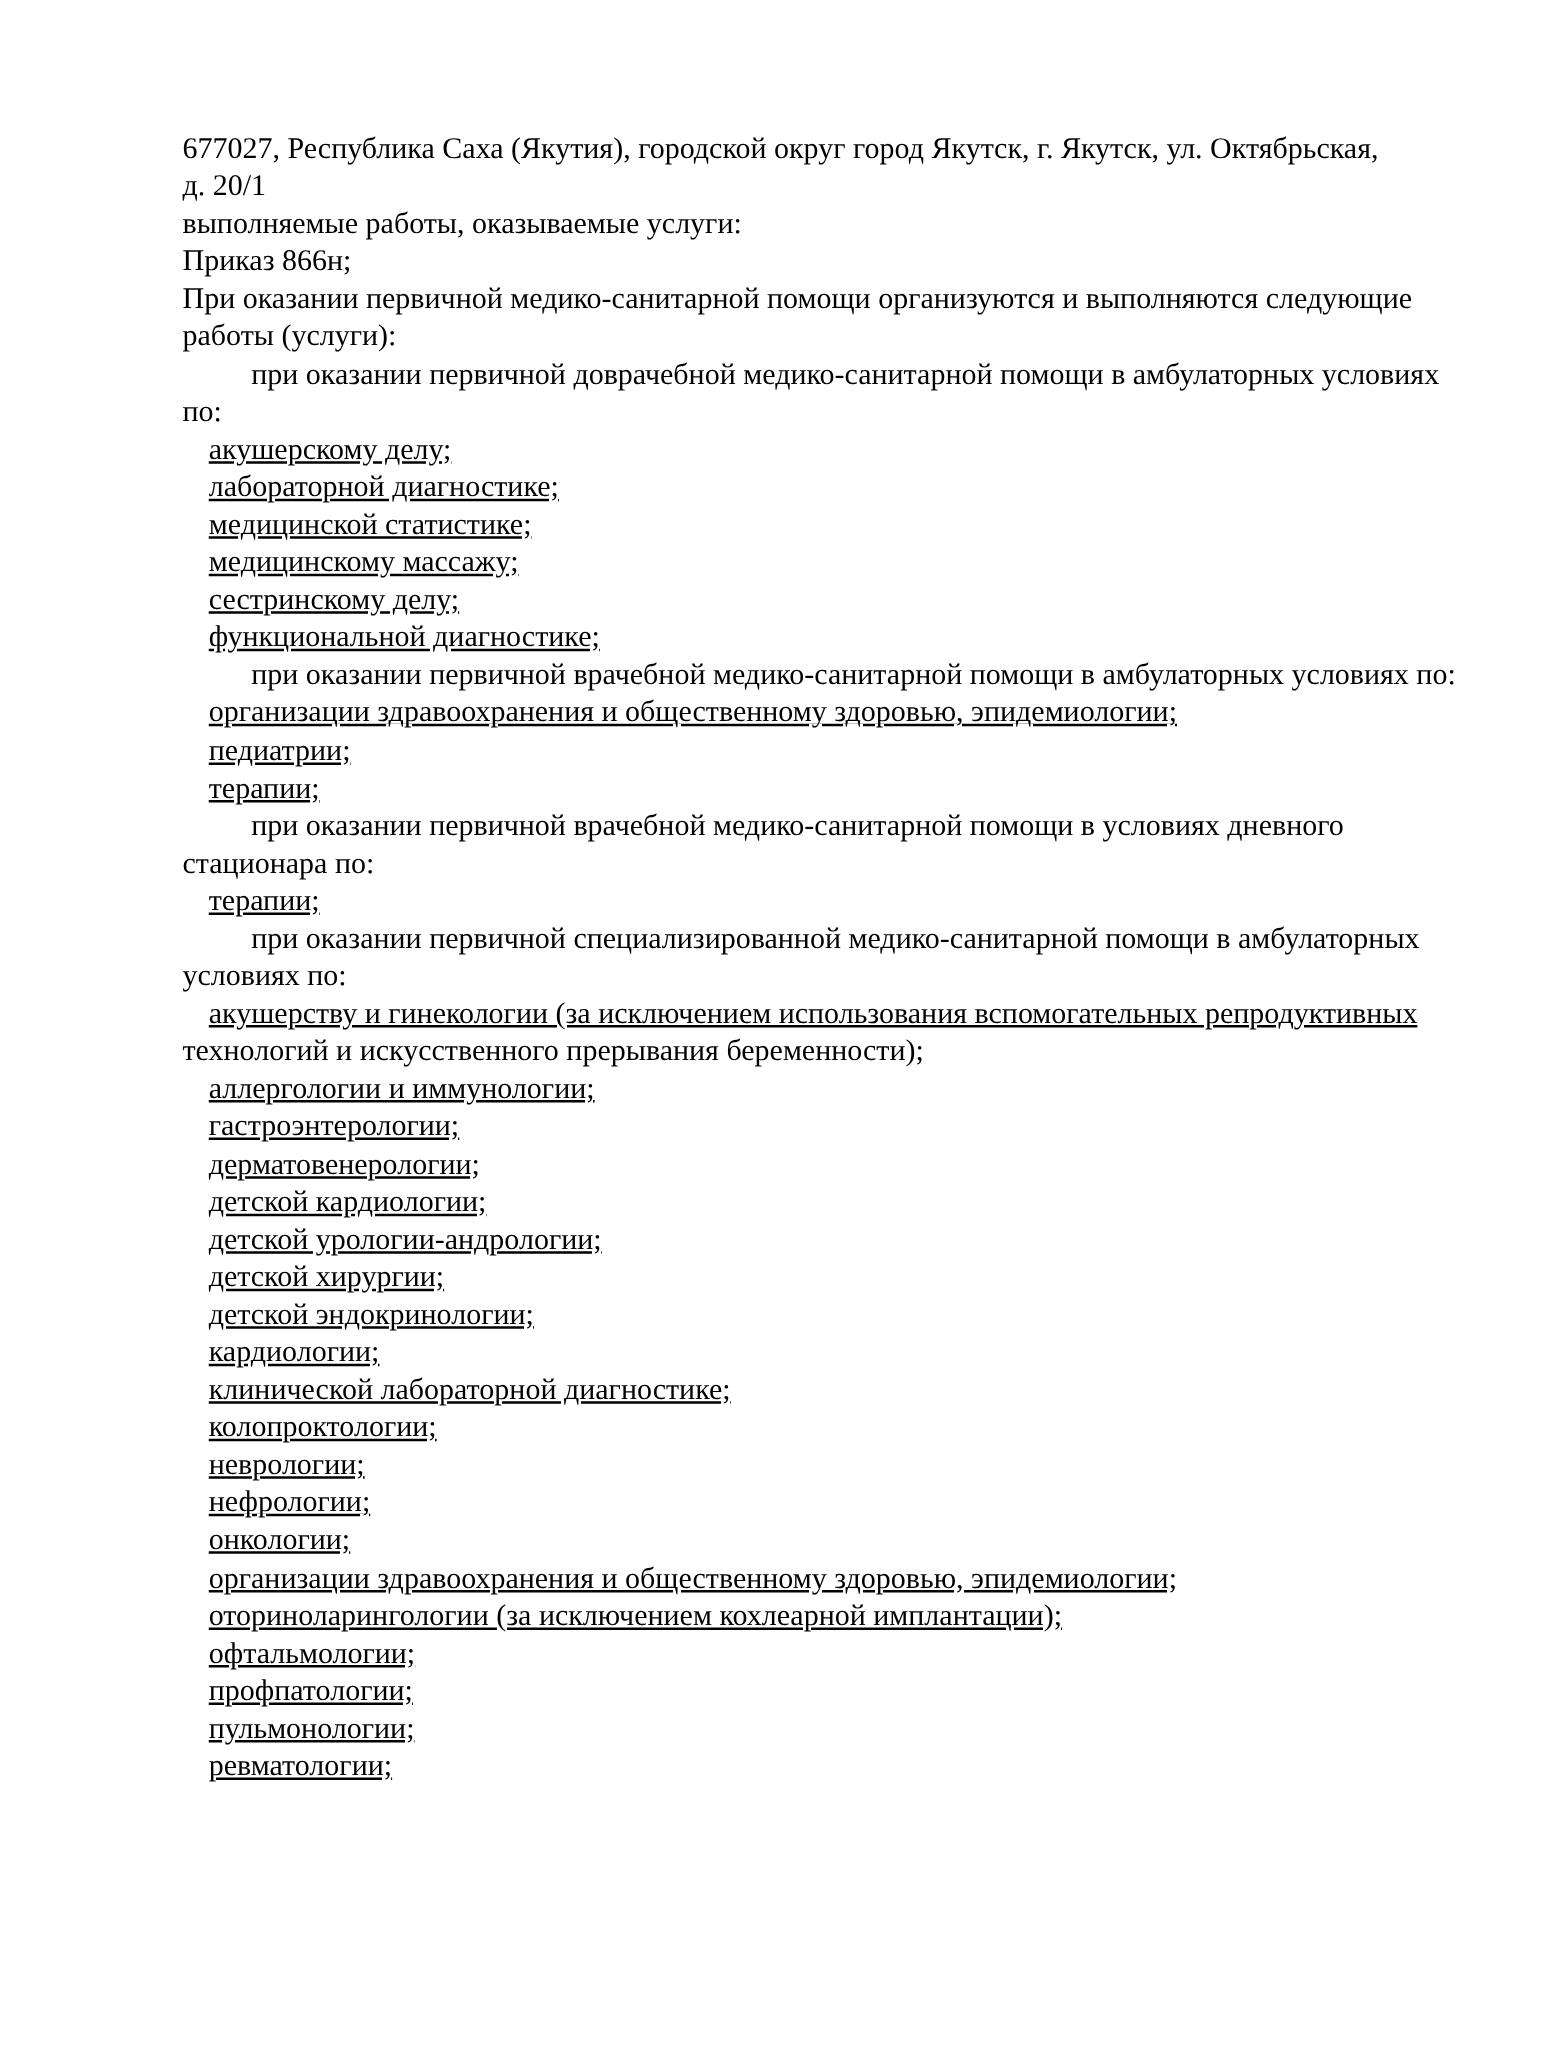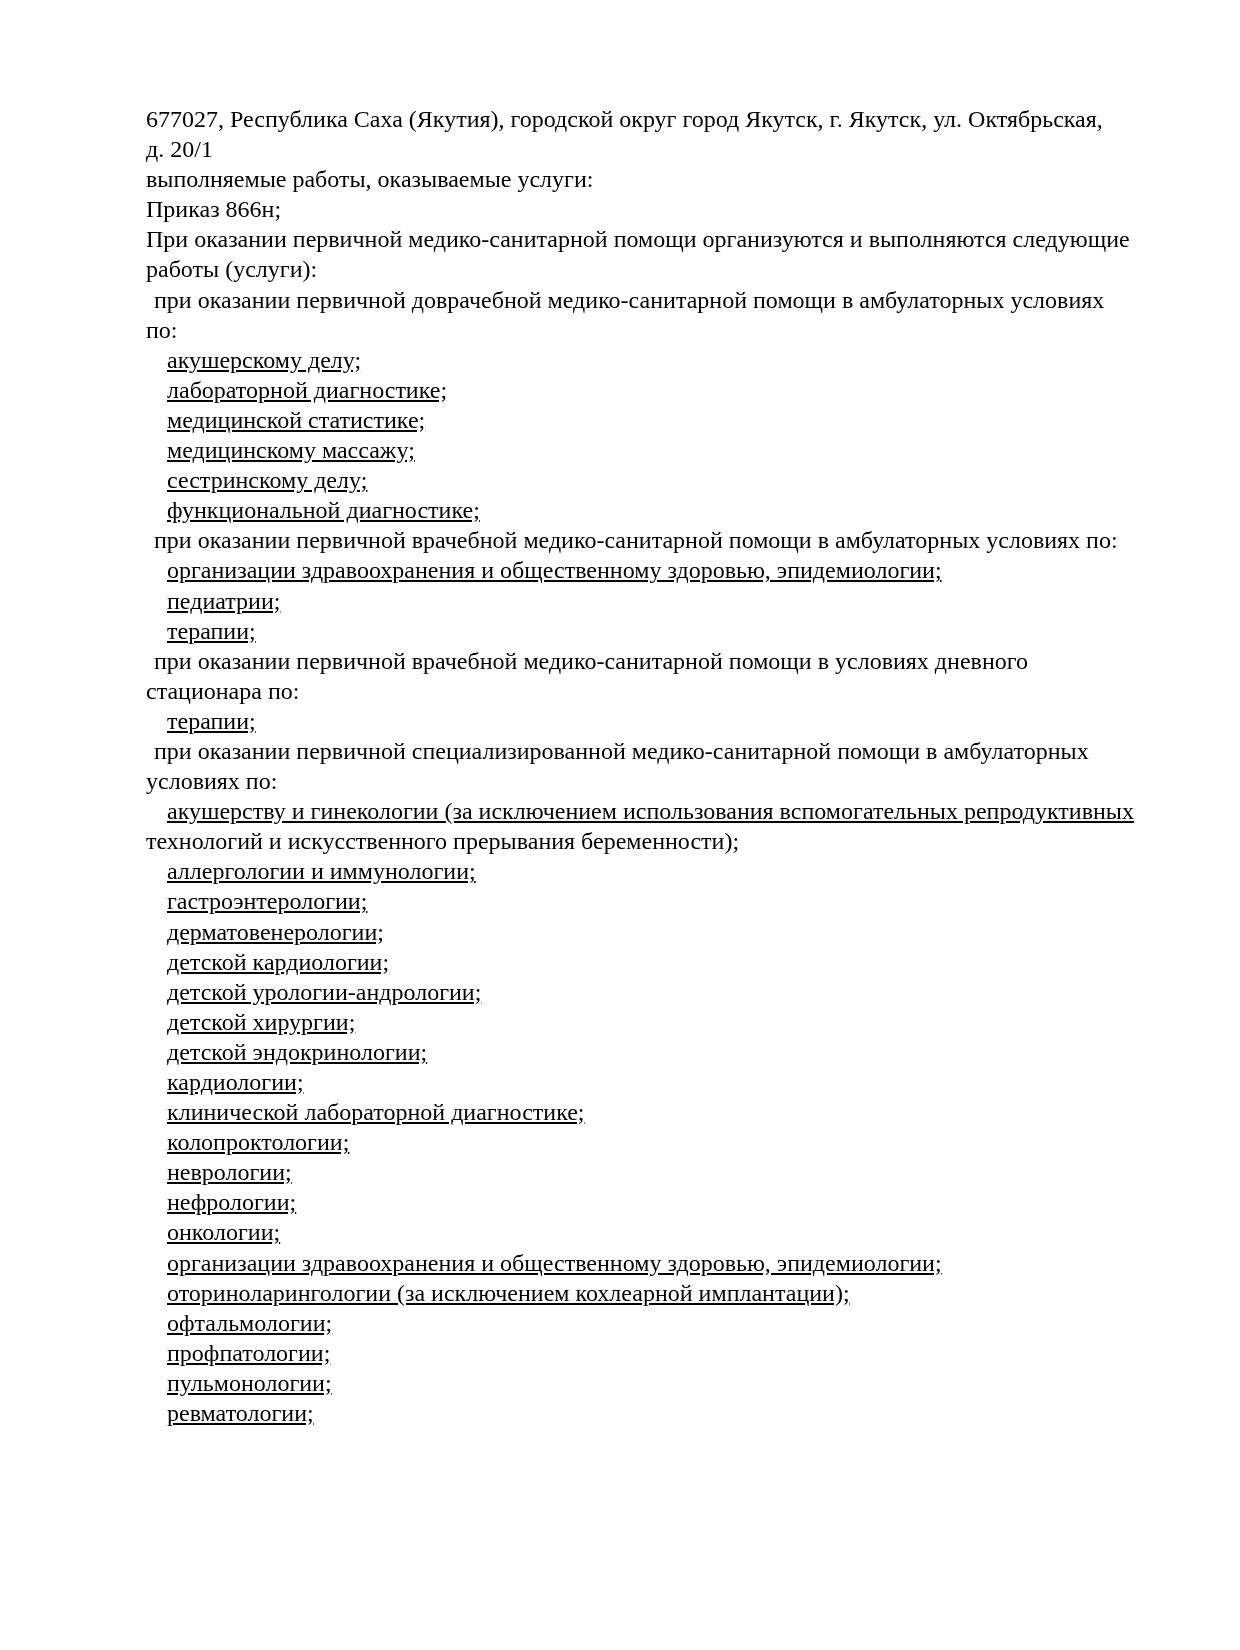--- a/index.html
+++ b/index.html
@@ -20,21 +20,21 @@
     top: 104px;
     font-family: "Liberation Serif", "DejaVu Serif", serif;
     font-size: 24px;
     line-height: 30.1px;
     color: #000000;
     white-space: pre;
   }
   .doc-line {
     white-space: pre;
   }
-  .doc-line.ind-1 { padding-left: 8px; }
+  .doc-line.ind-1 { padding-left: 8px; margin-left: 47px; }
   .doc-line.ind-2 { padding-left: 21px; text-decoration: underline; }
 </style>
 </head>
 <body>
 
 <div class="page">
   <div class="doc-text" id="doc-text"><div class="doc-line ind-0">677027, Республика Саха (Якутия), городской округ город Якутск, г. Якутск, ул. Октябрьская,</div><div class="doc-line ind-0">д. 20/1</div><div class="doc-line ind-0">выполняемые работы, оказываемые услуги:</div><div class="doc-line ind-0">Приказ 866н;</div><div class="doc-line ind-0">При оказании первичной медико-санитарной помощи организуются и выполняются следующие</div><div class="doc-line ind-0">работы (услуги):</div><div class="doc-line ind-1">при оказании первичной доврачебной медико-санитарной помощи в амбулаторных условиях</div><div class="doc-line ind-0">по:</div><div class="doc-line ind-2">акушерскому делу;</div><div class="doc-line ind-2">лабораторной диагностике;</div><div class="doc-line ind-2">медицинской статистике;</div><div class="doc-line ind-2">медицинскому массажу;</div><div class="doc-line ind-2">сестринскому делу;</div><div class="doc-line ind-2">функциональной диагностике;</div><div class="doc-line ind-1">при оказании первичной врачебной медико-санитарной помощи в амбулаторных условиях по:</div><div class="doc-line ind-2">организации здравоохранения и общественному здоровью, эпидемиологии;</div><div class="doc-line ind-2">педиатрии;</div><div class="doc-line ind-2">терапии;</div><div class="doc-line ind-1">при оказании первичной врачебной медико-санитарной помощи в условиях дневного</div><div class="doc-line ind-0">стационара по:</div><div class="doc-line ind-2">терапии;</div><div class="doc-line ind-1">при оказании первичной специализированной медико-санитарной помощи в амбулаторных</div><div class="doc-line ind-0">условиях по:</div><div class="doc-line ind-2">акушерству и гинекологии (за исключением использования вспомогательных репродуктивных</div><div class="doc-line ind-0">технологий и искусственного прерывания беременности);</div><div class="doc-line ind-2">аллергологии и иммунологии;</div><div class="doc-line ind-2">гастроэнтерологии;</div><div class="doc-line ind-2">дерматовенерологии;</div><div class="doc-line ind-2">детской кардиологии;</div><div class="doc-line ind-2">детской урологии-андрологии;</div><div class="doc-line ind-2">детской хирургии;</div><div class="doc-line ind-2">детской эндокринологии;</div><div class="doc-line ind-2">кардиологии;</div><div class="doc-line ind-2">клинической лабораторной диагностике;</div><div class="doc-line ind-2">колопроктологии;</div><div class="doc-line ind-2">неврологии;</div><div class="doc-line ind-2">нефрологии;</div><div class="doc-line ind-2">онкологии;</div><div class="doc-line ind-2">организации здравоохранения и общественному здоровью, эпидемиологии;</div><div class="doc-line ind-2">оториноларингологии (за исключением кохлеарной имплантации);</div><div class="doc-line ind-2">офтальмологии;</div><div class="doc-line ind-2">профпатологии;</div><div class="doc-line ind-2">пульмонологии;</div><div class="doc-line ind-2">ревматологии;</div></div>
 </div>
 
 </body></html>

